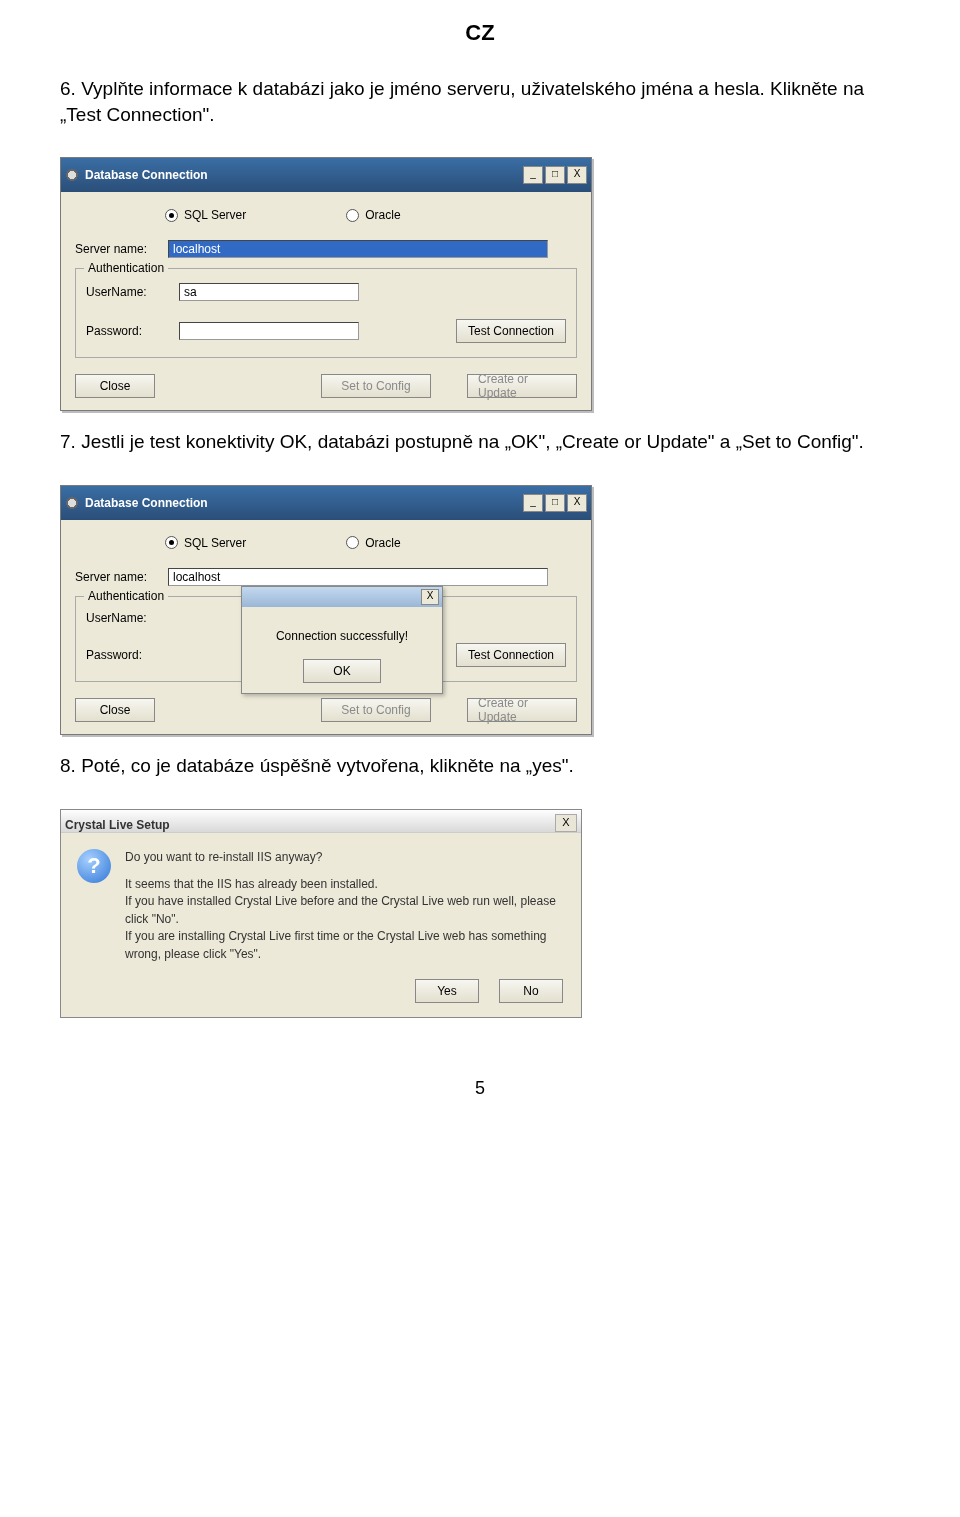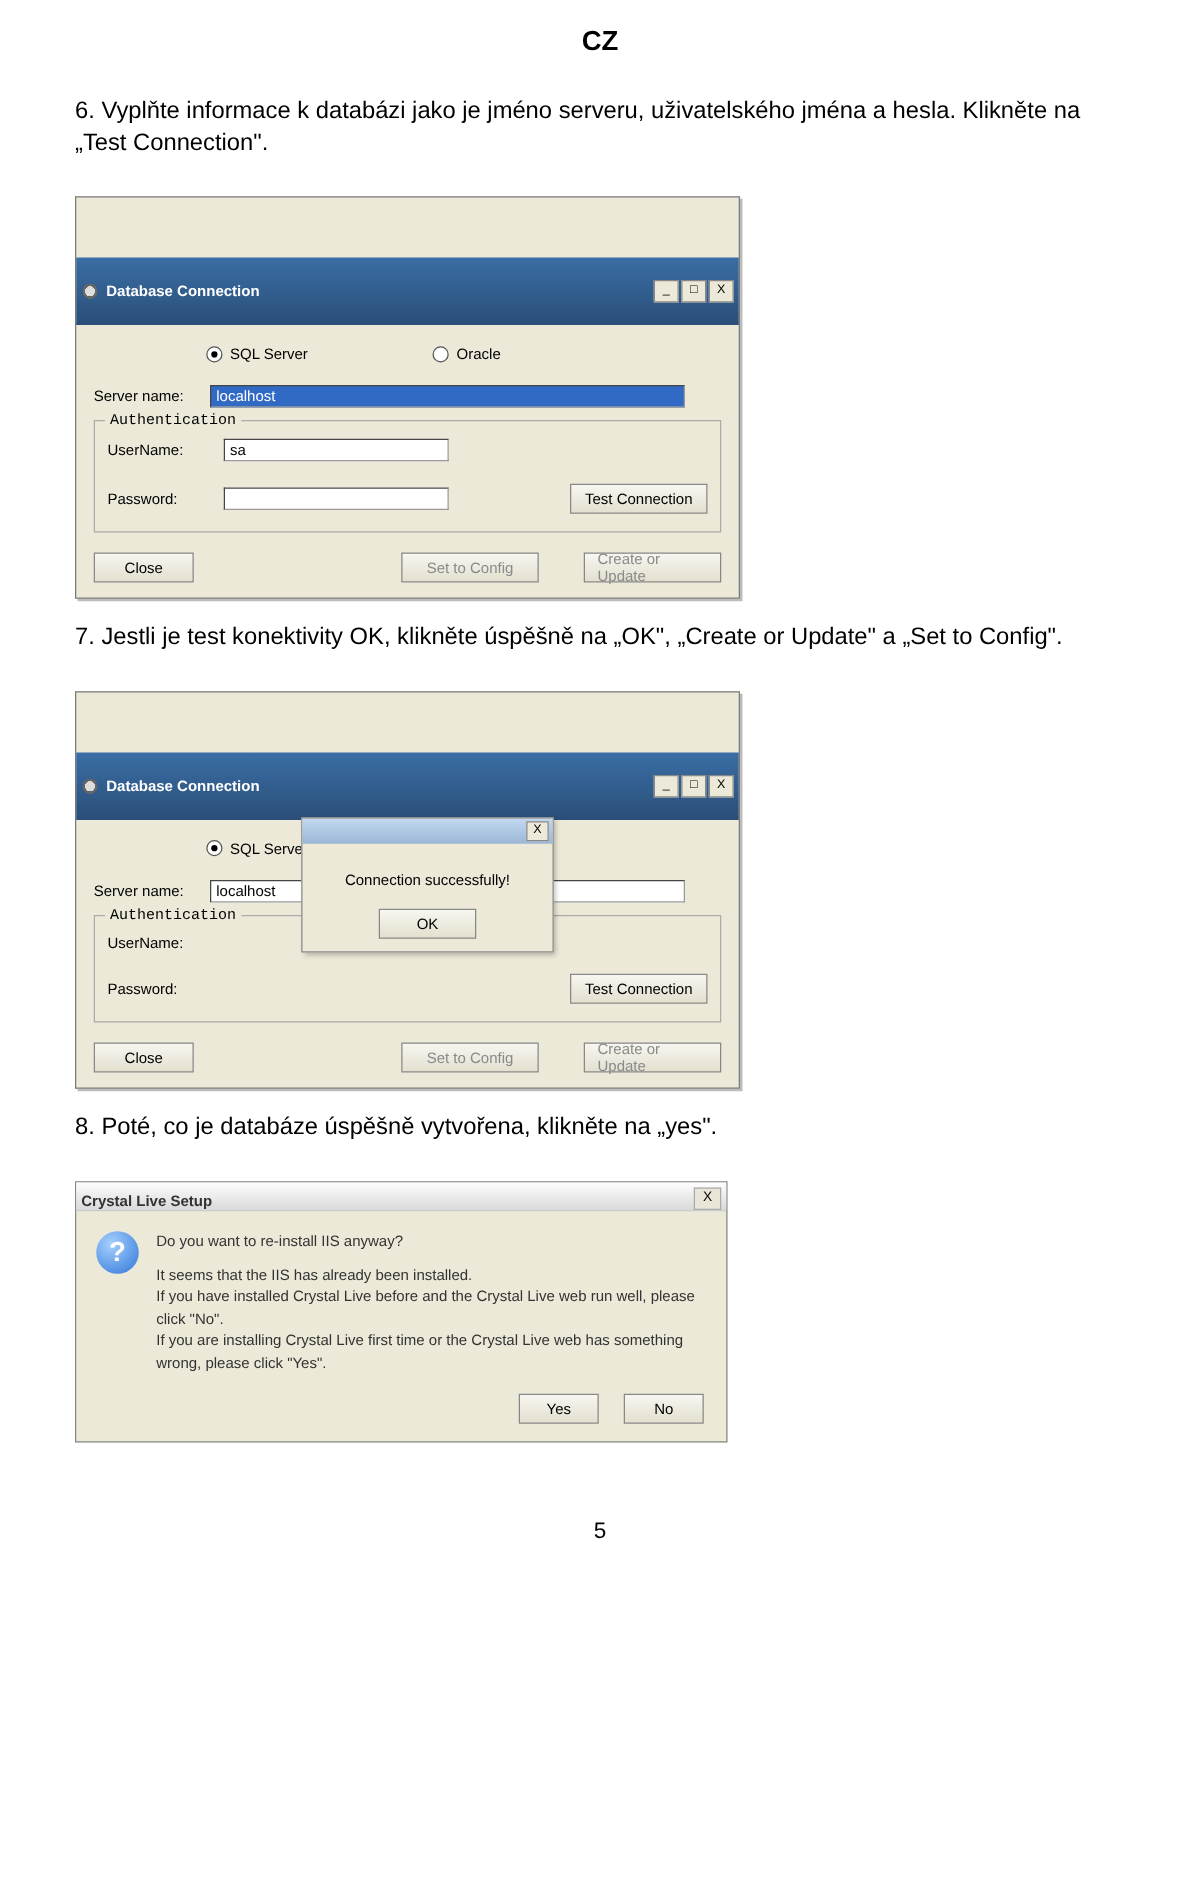--- a/index.html
+++ b/index.html
@@ -35,23 +35,22 @@
     position: relative;
     font-size: 12px;
     color: #000;
   }
   .titlebar {
     height: 24px;
     background: linear-gradient(#3a6ea5, #2a4e78);
     color: #fff;
     display: flex;
     align-items: center;
-    padding: 15px 4px;
+    padding: 5px 4px;
     gap: 6px;
-    margin-top: 48px;
   }
   .titlebar .gear {
     width: 14px;
     height: 14px;
     background: radial-gradient(circle, #ddd 40%, #666 41%, #666 60%, transparent 61%);
     border-radius: 2px;
   }
   .titlebar .ttext {
     flex: 1;
     font-size: 12px;
@@ -119,21 +118,20 @@
     margin-top: 6px;
     padding: 10px 10px 10px 10px;
     position: relative;
   }
   .fieldset .legend {
     position: absolute;
     top: -8px; left: 8px;
     background: #ece9d8;
     padding: 0 4px;
     font-size: 12px;
-    font-family: Liberation Mono, monospace;
   }
   .btn {
     height: 24px;
     border: 1px solid #888;
     background: linear-gradient(#f7f6f0, #e3e0cf);
     padding: 0 10px;
     font-size: 12px;
     display: inline-flex;
     align-items: center;
     justify-content: center;
@@ -292,21 +290,21 @@
       <span class="btn" style="width:80px">Close</span>
       <span class="right">
         <span class="btn disabled" style="width:110px">Set to Config</span>
         <span class="btn disabled" style="width:110px">Create or Update</span>
       </span>
     </div>
   </div>
 
   <div class="para">
     <span>7.</span>
-    <span>Jestli je test konektivity OK, klikněte úspěšně na „OK", „Create or Update" a „Set to Config".</span>
+    <span>Jestli je test konektivity OK, databázi postupně na „OK", „Create or Update" a „Set to Config".</span>
   </div>
 
   <div class="win" style="position:relative">
     <div class="titlebar">
       <span class="gear"></span>
       <span class="ttext">Database Connection</span>
       <span class="winbtns">
         <span class="winbtn">_</span>
         <span class="winbtn">□</span>
         <span class="winbtn">X</span>

